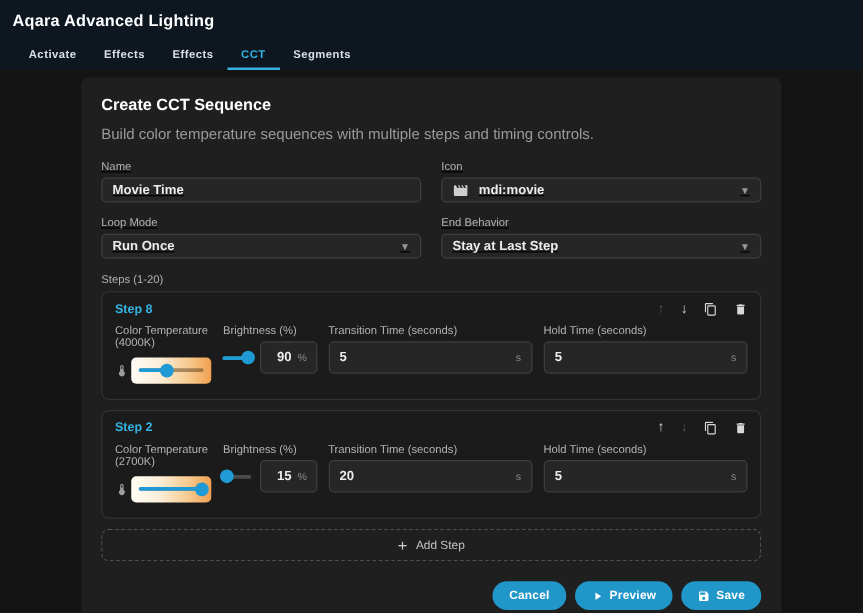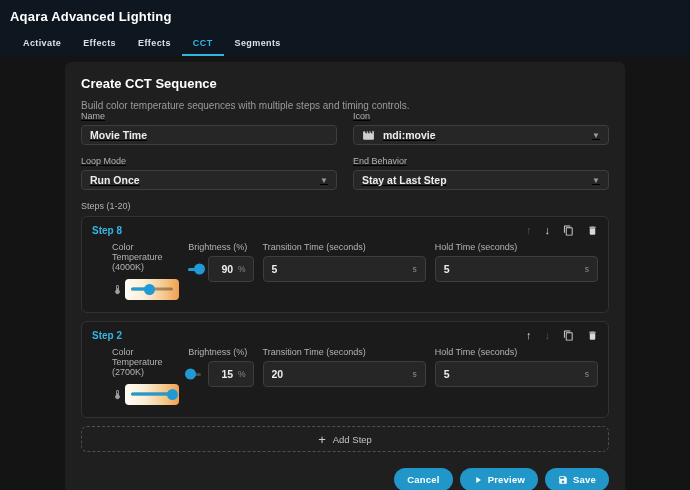--- a/index.html
+++ b/index.html
@@ -16,21 +16,21 @@
   .app-title { color:#fff; font-size:13px; font-weight:700; padding:9px 10px 6px; letter-spacing:.2px; }
   .tabs { display:flex; padding:0 12px; }
   .tab { padding:8px 11px 6px; font-size:9px; font-weight:700; color:#dbe0e4; letter-spacing:.4px;
          border-bottom:2px solid transparent; cursor:pointer; background:none; border-top:none; border-left:none; border-right:none;
          font-family:inherit; }
   .tab.active { color:var(--accent-text); border-bottom:2px solid var(--accent-text); }
 
   
   .card { width:560px; margin:6px auto 0; background:#1f1f1f; border-radius:6px; padding:12px 16px 12px; }
   .card-title { color:#fff; font-size:13px; font-weight:700; margin:2px 0 9px; }
-  .card-sub { color:#9a9a9a; font-size:10px; margin-bottom:0; }
+  .card-sub { color:#9a9a9a; font-size:12px; margin-bottom:14px; }
 
   .grid2 { display:flex; gap:16px; margin-bottom:11px;text-decoration:underline; }
   .field { flex:1; min-width:0; }
   .label { font-size:9px; color:#b3b3b3; margin-bottom:4px; }
   .input-box, .select {
     height:20px; background:#262626; border:1px solid #3e3e3e; border-radius:4px;
     display:flex; align-items:center; padding:0 8px; font-size:10.5px; color:#ececec;
   }
   .text-input { flex:1; min-width:0; background:transparent; border:none; outline:none; color:#ececec;
     font-size:10.5px; font-weight:600; font-family:inherit; }
@@ -44,21 +44,21 @@
   
   .step-card { background:#1b1b1b; border:1px solid #323232; border-radius:6px; padding:8px 10px 10px; margin-bottom:8px; }
   .step-header { display:flex; justify-content:space-between; align-items:center; margin-bottom:6px; }
   .step-title { color:var(--accent-text); font-size:10px; font-weight:700; }
   .step-actions { display:flex; align-items:center; }
   .icon-btn { background:none; border:none; color:#d8d8d8; font-size:11px; line-height:1; margin-left:13px;
     cursor:pointer; padding:0; display:flex; align-items:center; font-family:inherit; }
   .icon-btn.disabled { color:#535353; }
   .icon-btn svg { width:11px; height:11px; fill:currentColor; }
 
-  .step-body { display:flex; gap:9px; align-items:flex-start;margin-left:20px; }
+  .step-body { display:flex; gap:9px; align-items:flex-start; }
   .col-ct { width:128px; } .col-br { width:124px; } .col-tt { flex:1; } .col-ht { flex:1; }
   .ctrl-row { display:flex; align-items:center; height:26px; }
 
   .therm { display:flex; color:#9e9e9e; margin-right:2px; }
   .therm svg { width:11px; height:13px; fill:currentColor; }
   .ct-slider { position:relative; flex:1; height:21px; border-radius:4px;
     background:linear-gradient(90deg,#fffdf6 0%,#fbeed8 35%,#f6c98e 72%,#f0a050 100%); }
   .ct-track { position:absolute; left:6px; right:6px; top:50%; transform:translateY(-50%);
     height:3px; border-radius:2px; background:rgba(70,45,20,.45); }
   .fill { position:absolute; left:0; top:0; height:100%; border-radius:2px; background:var(--slider); }

